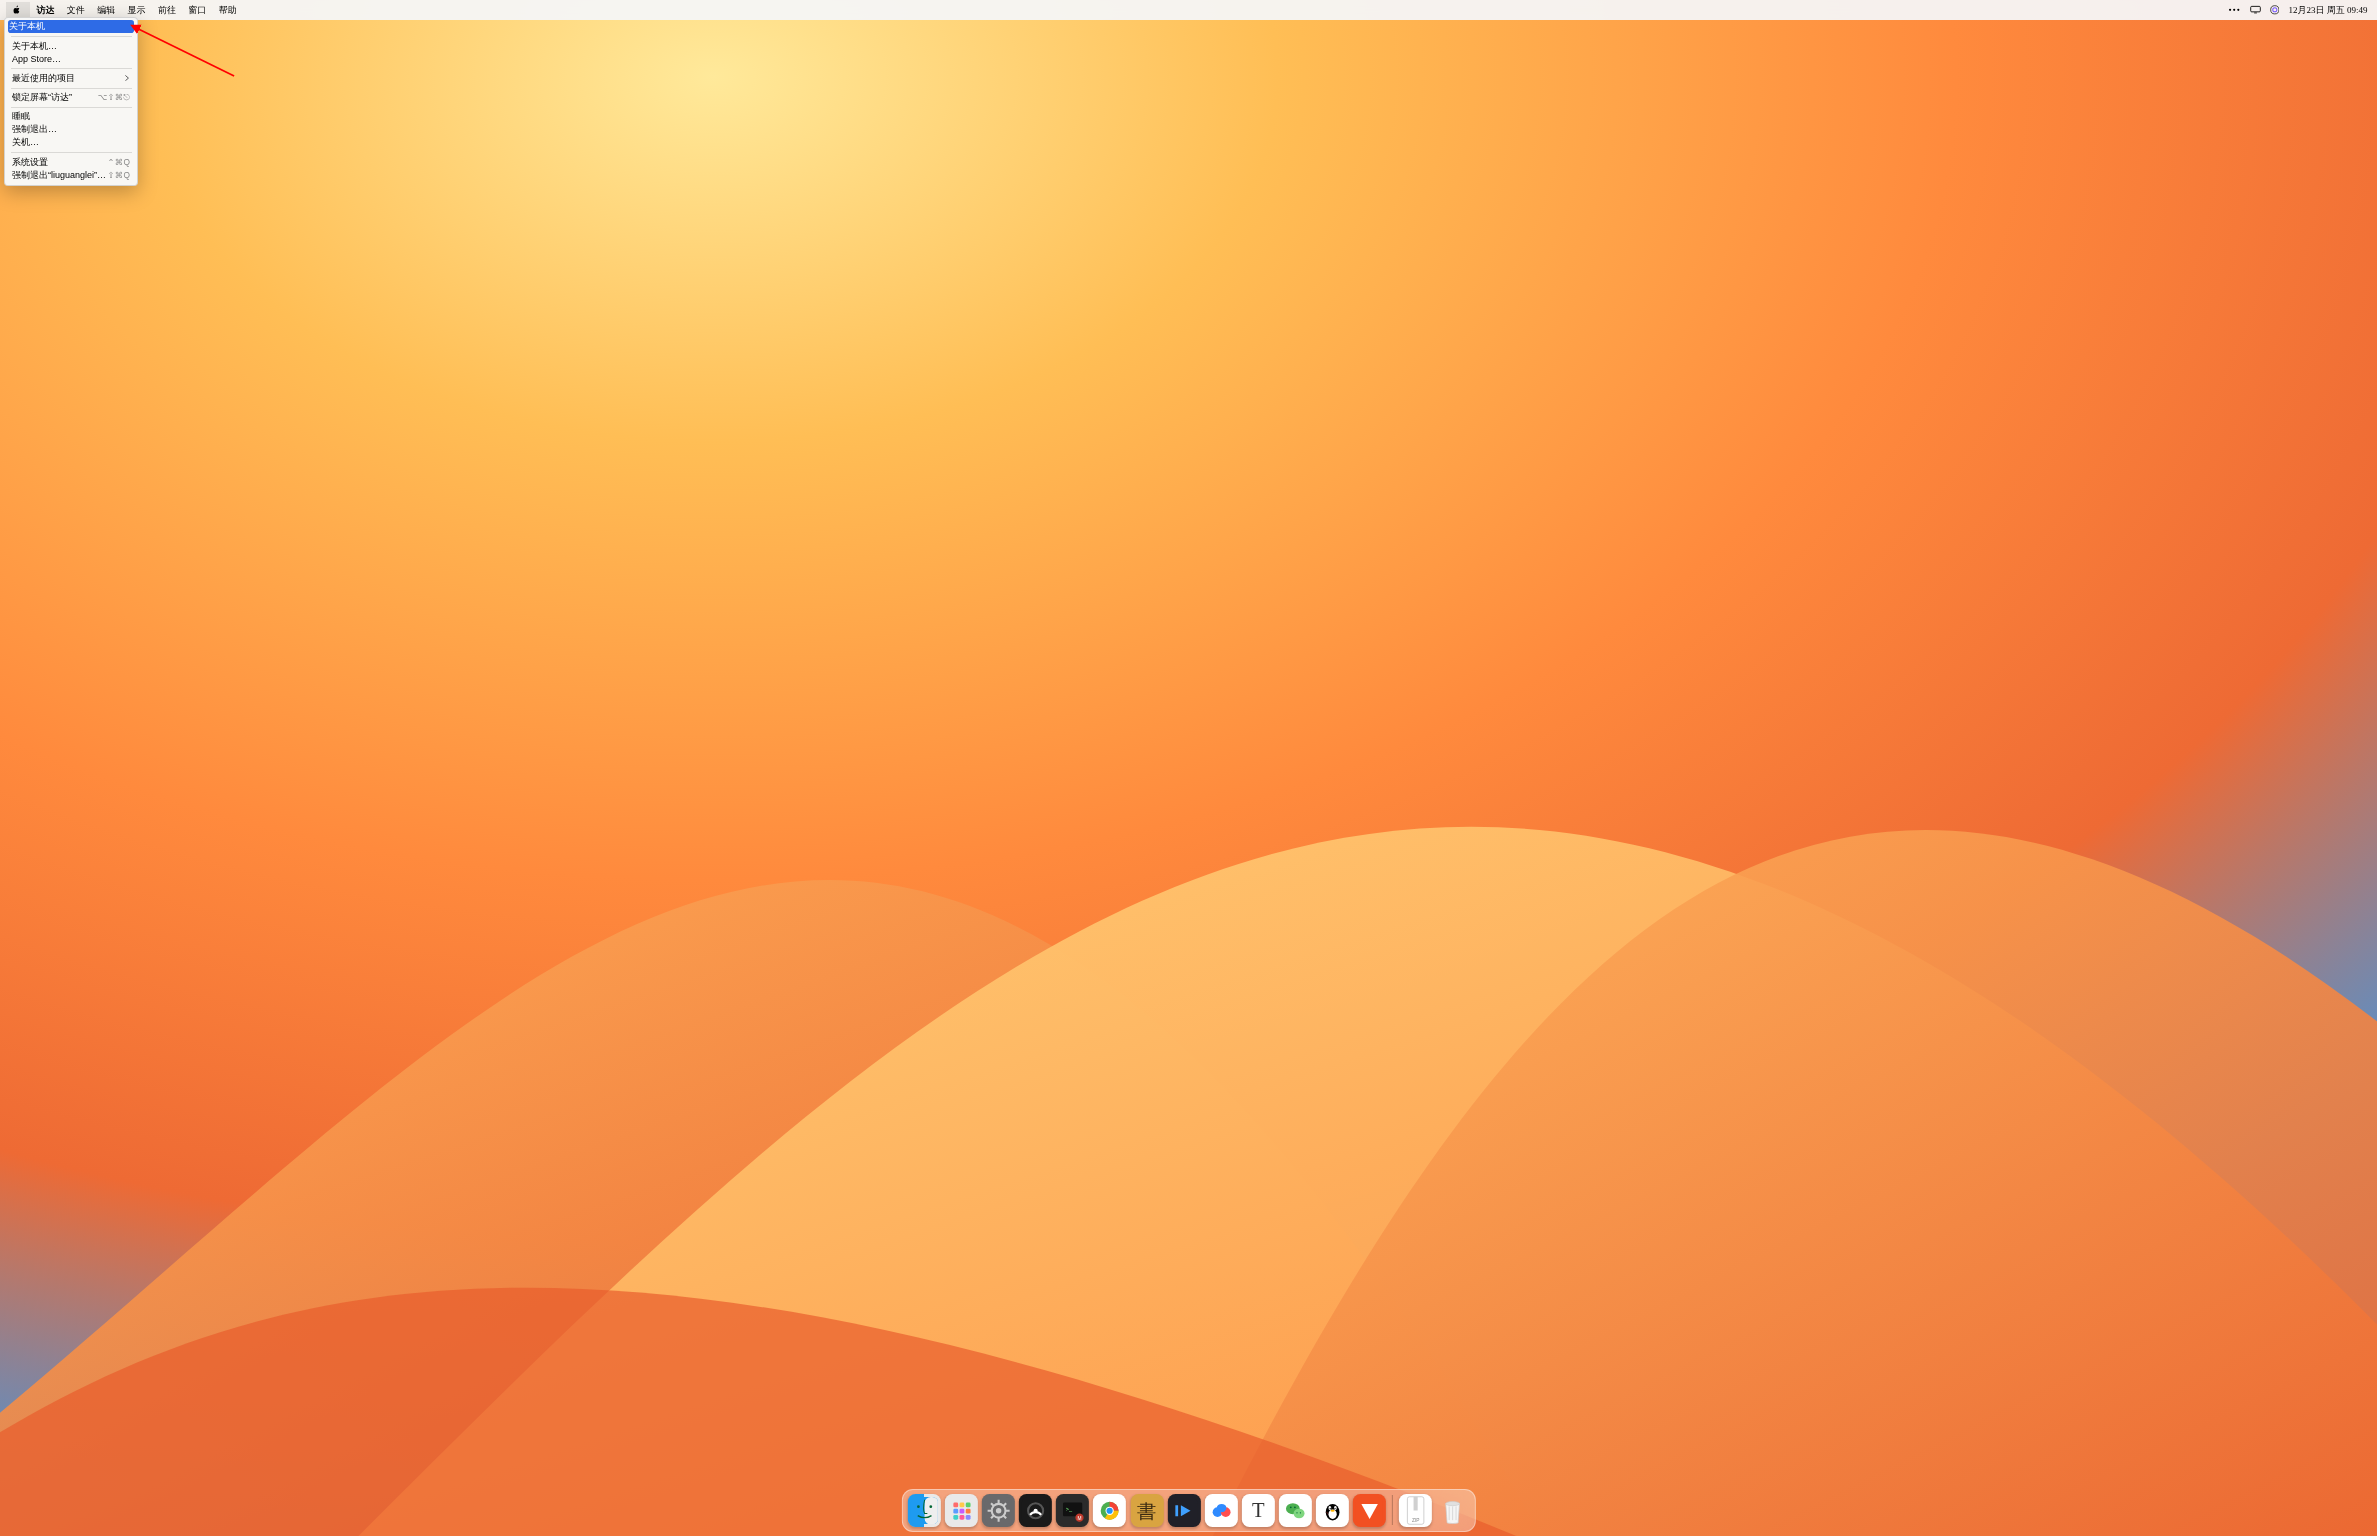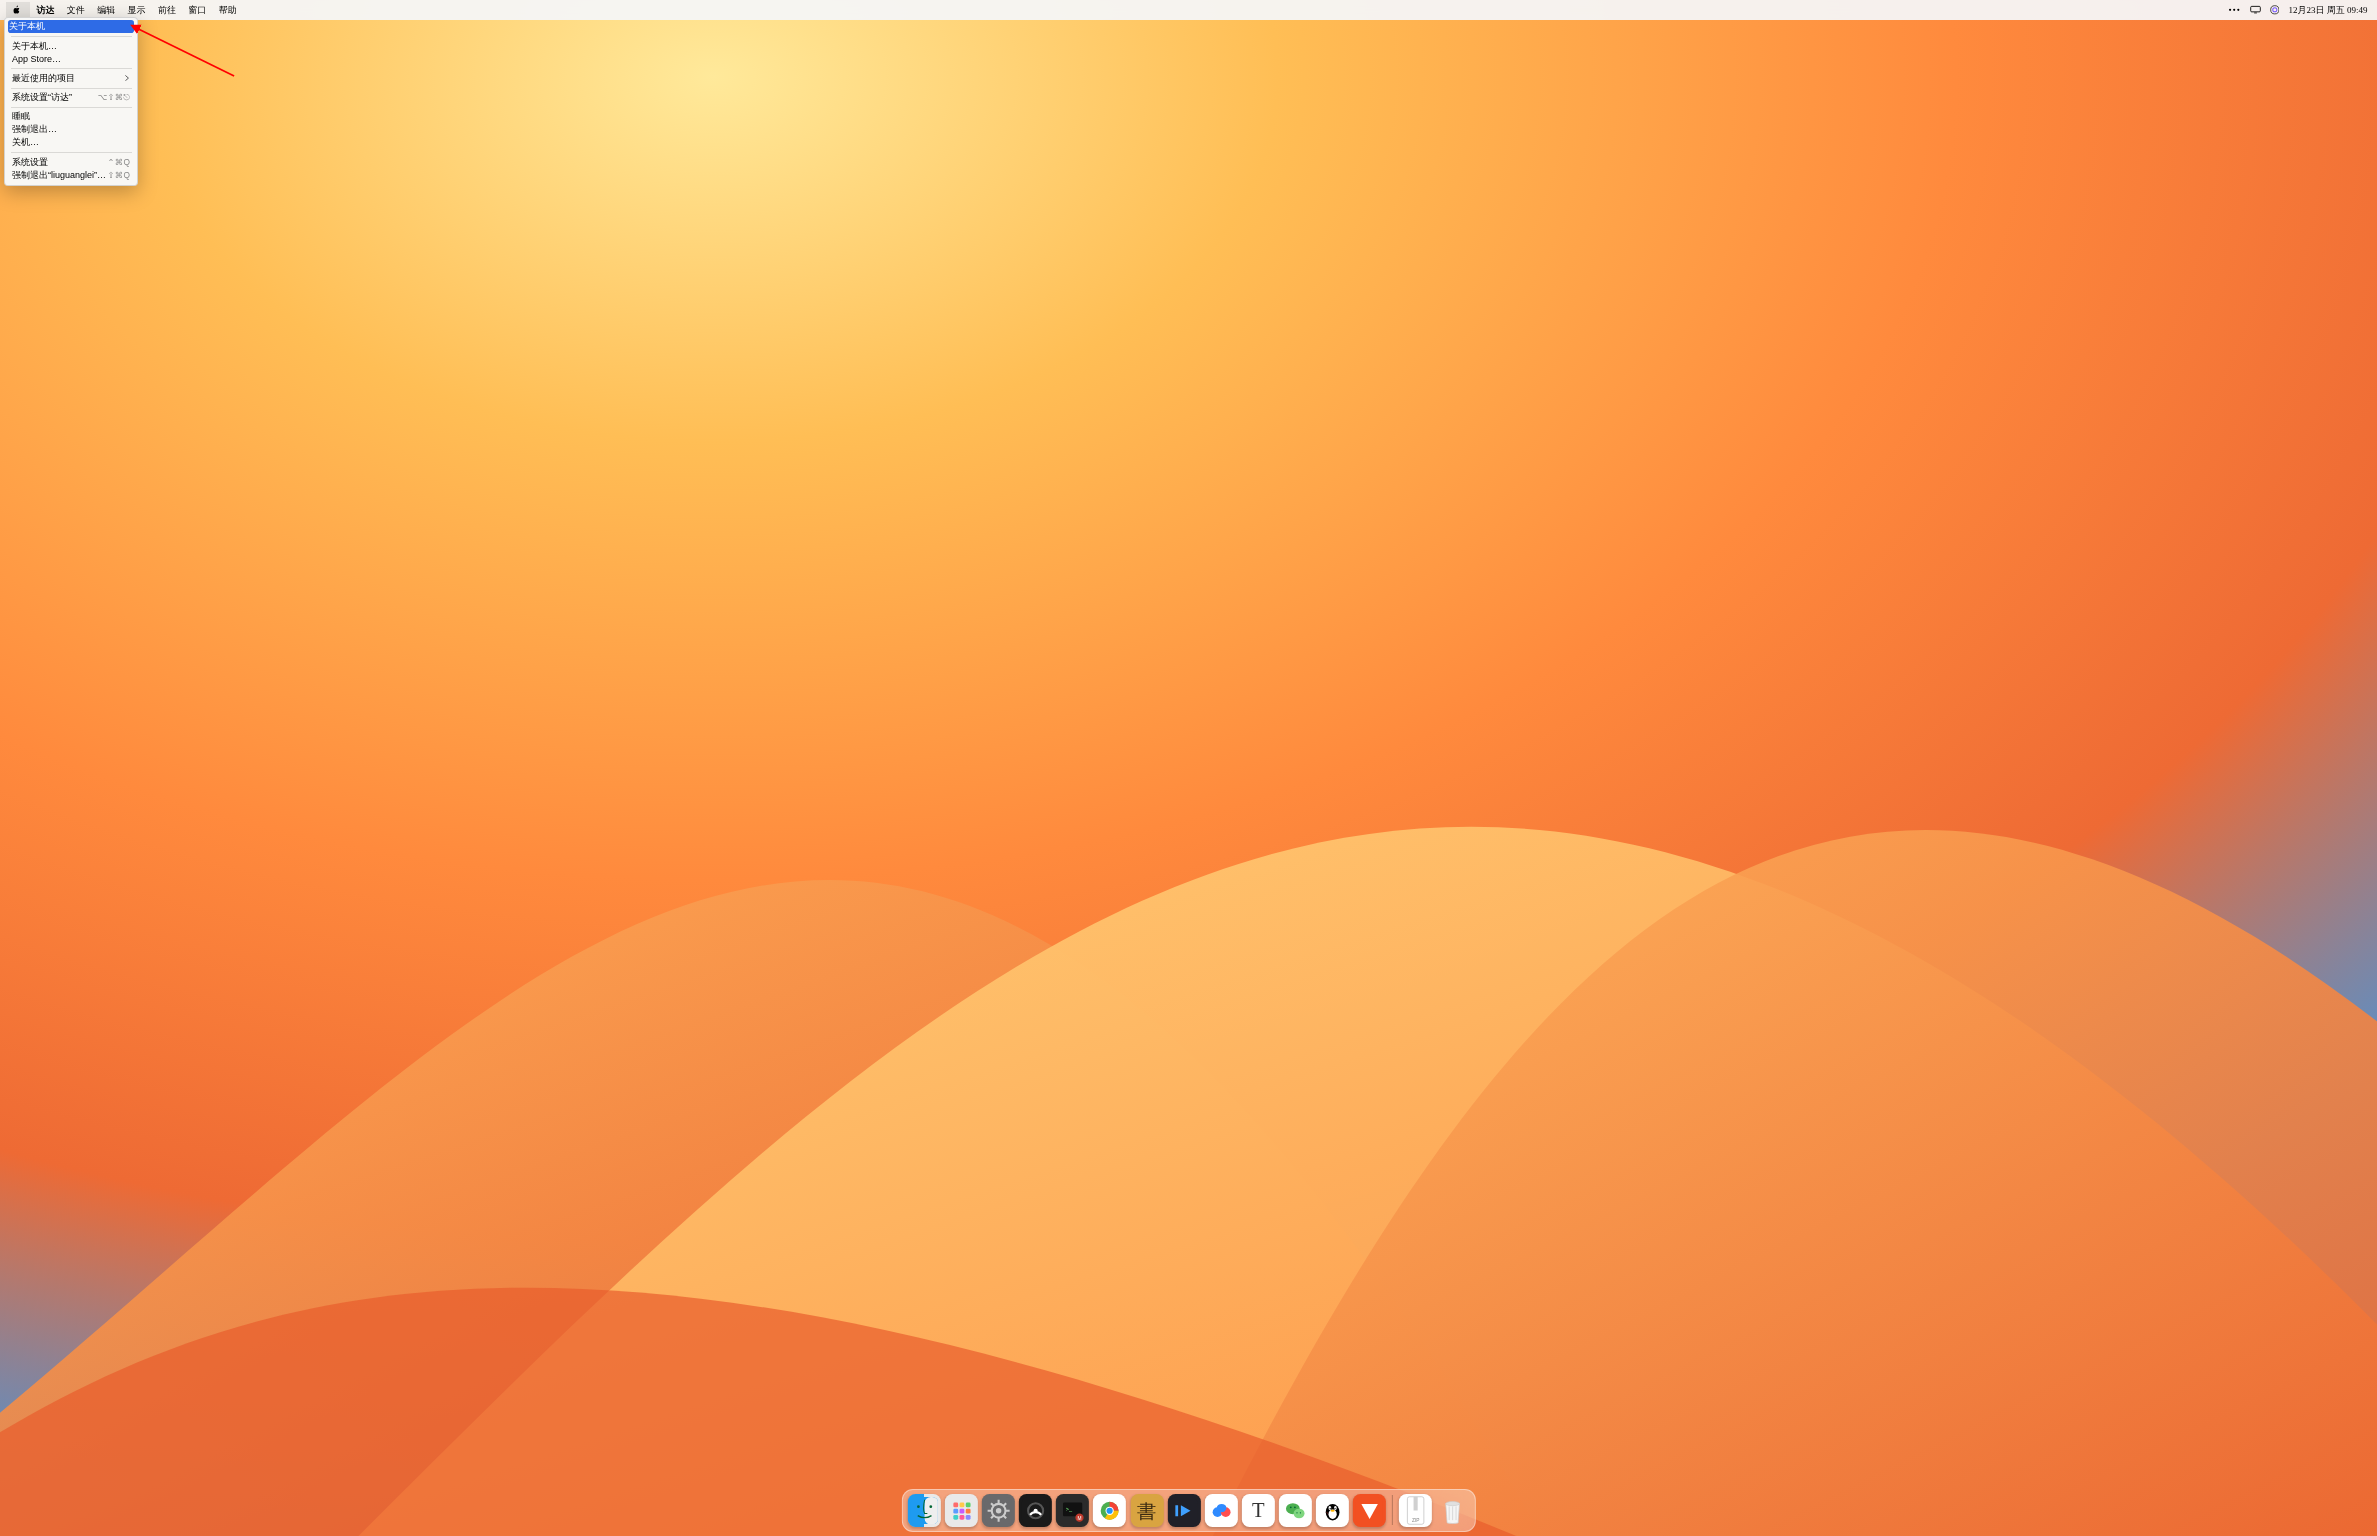--- a/index.html
+++ b/index.html
@@ -233,21 +233,21 @@
   <div class="dropdown-item">
     <span>最近使用的项目</span>
     <span class="chevron">
       <svg width="4.8" height="6.2" viewBox="0 0 7 9">
           <path d="M1 1 L5 4.5 L1 8" fill="none" stroke="#555" stroke-width="1.4" stroke-linecap="round" stroke-linejoin="round"></path>
         </svg>
     </span>
   </div>
   <div class="dropdown-sep"></div>
   <div class="dropdown-item">
-    <span>系统设置“访达”</span>
+    <span>锁定屏幕“访达”</span>
     <span class="shortcut">⌥⇧⌘⎋</span>
   </div>
   <div class="dropdown-sep"></div>
   <div class="dropdown-item">
     <span>睡眠</span>
   </div>
   <div class="dropdown-item">
     <span>强制退出…</span>
   </div>
   <div class="dropdown-item">

